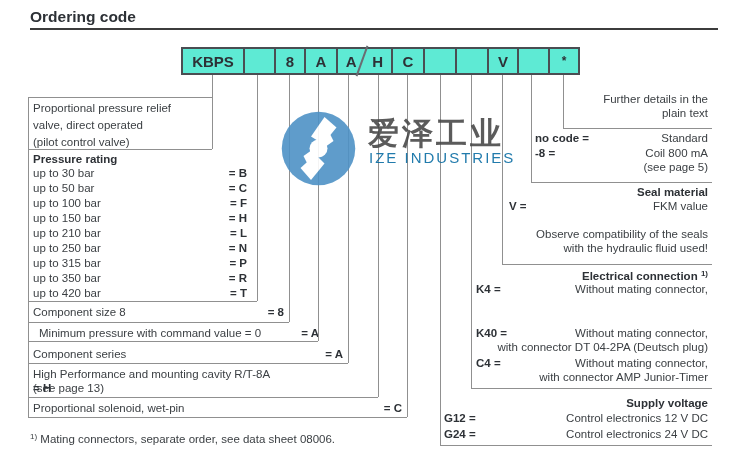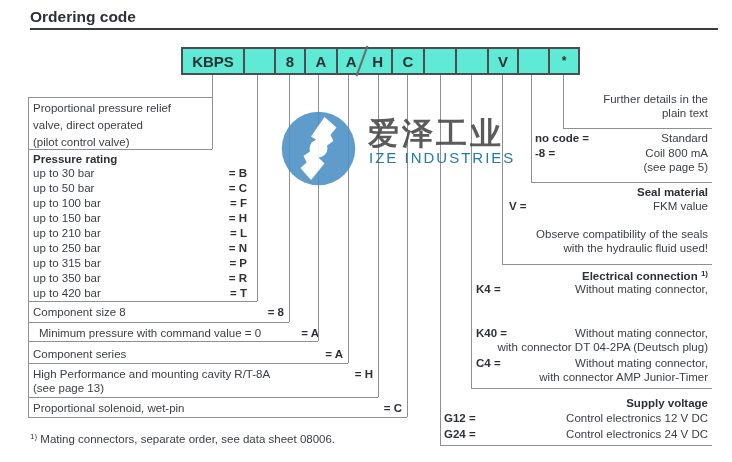--- a/index.html
+++ b/index.html
@@ -163,21 +163,21 @@
     <span class="b">= 8</span>
   </div>
   <div class="row" style="left:33px;top:326px;width:280px;margin-left:6px;">
     <span>Minimum pressure with command value = 0</span>
     <span class="b">= A</span>
   </div>
   <div class="row" style="left:33px;top:347px;width:310px;">
     <span>Component series</span>
     <span class="b">= A</span>
   </div>
-  <div class="row" style="left:33px;top:367px;width:340px;">
+  <div class="row" style="left:33px;top:367px;width:340px;flex-direction:column;">
     <span>High Performance and mounting cavity R/T-8A</span>
     <span class="b">= H</span>
   </div>
   <div class="t" style="left:33px;top:381px;">(see page 13)</div>
   <div class="row" style="left:33px;top:401px;width:369px;">
     <span>Proportional solenoid, wet-pin</span>
     <span class="b">= C</span>
   </div>
 
   <div class="t rt" style="left:565px;top:92px;width:143px;">

